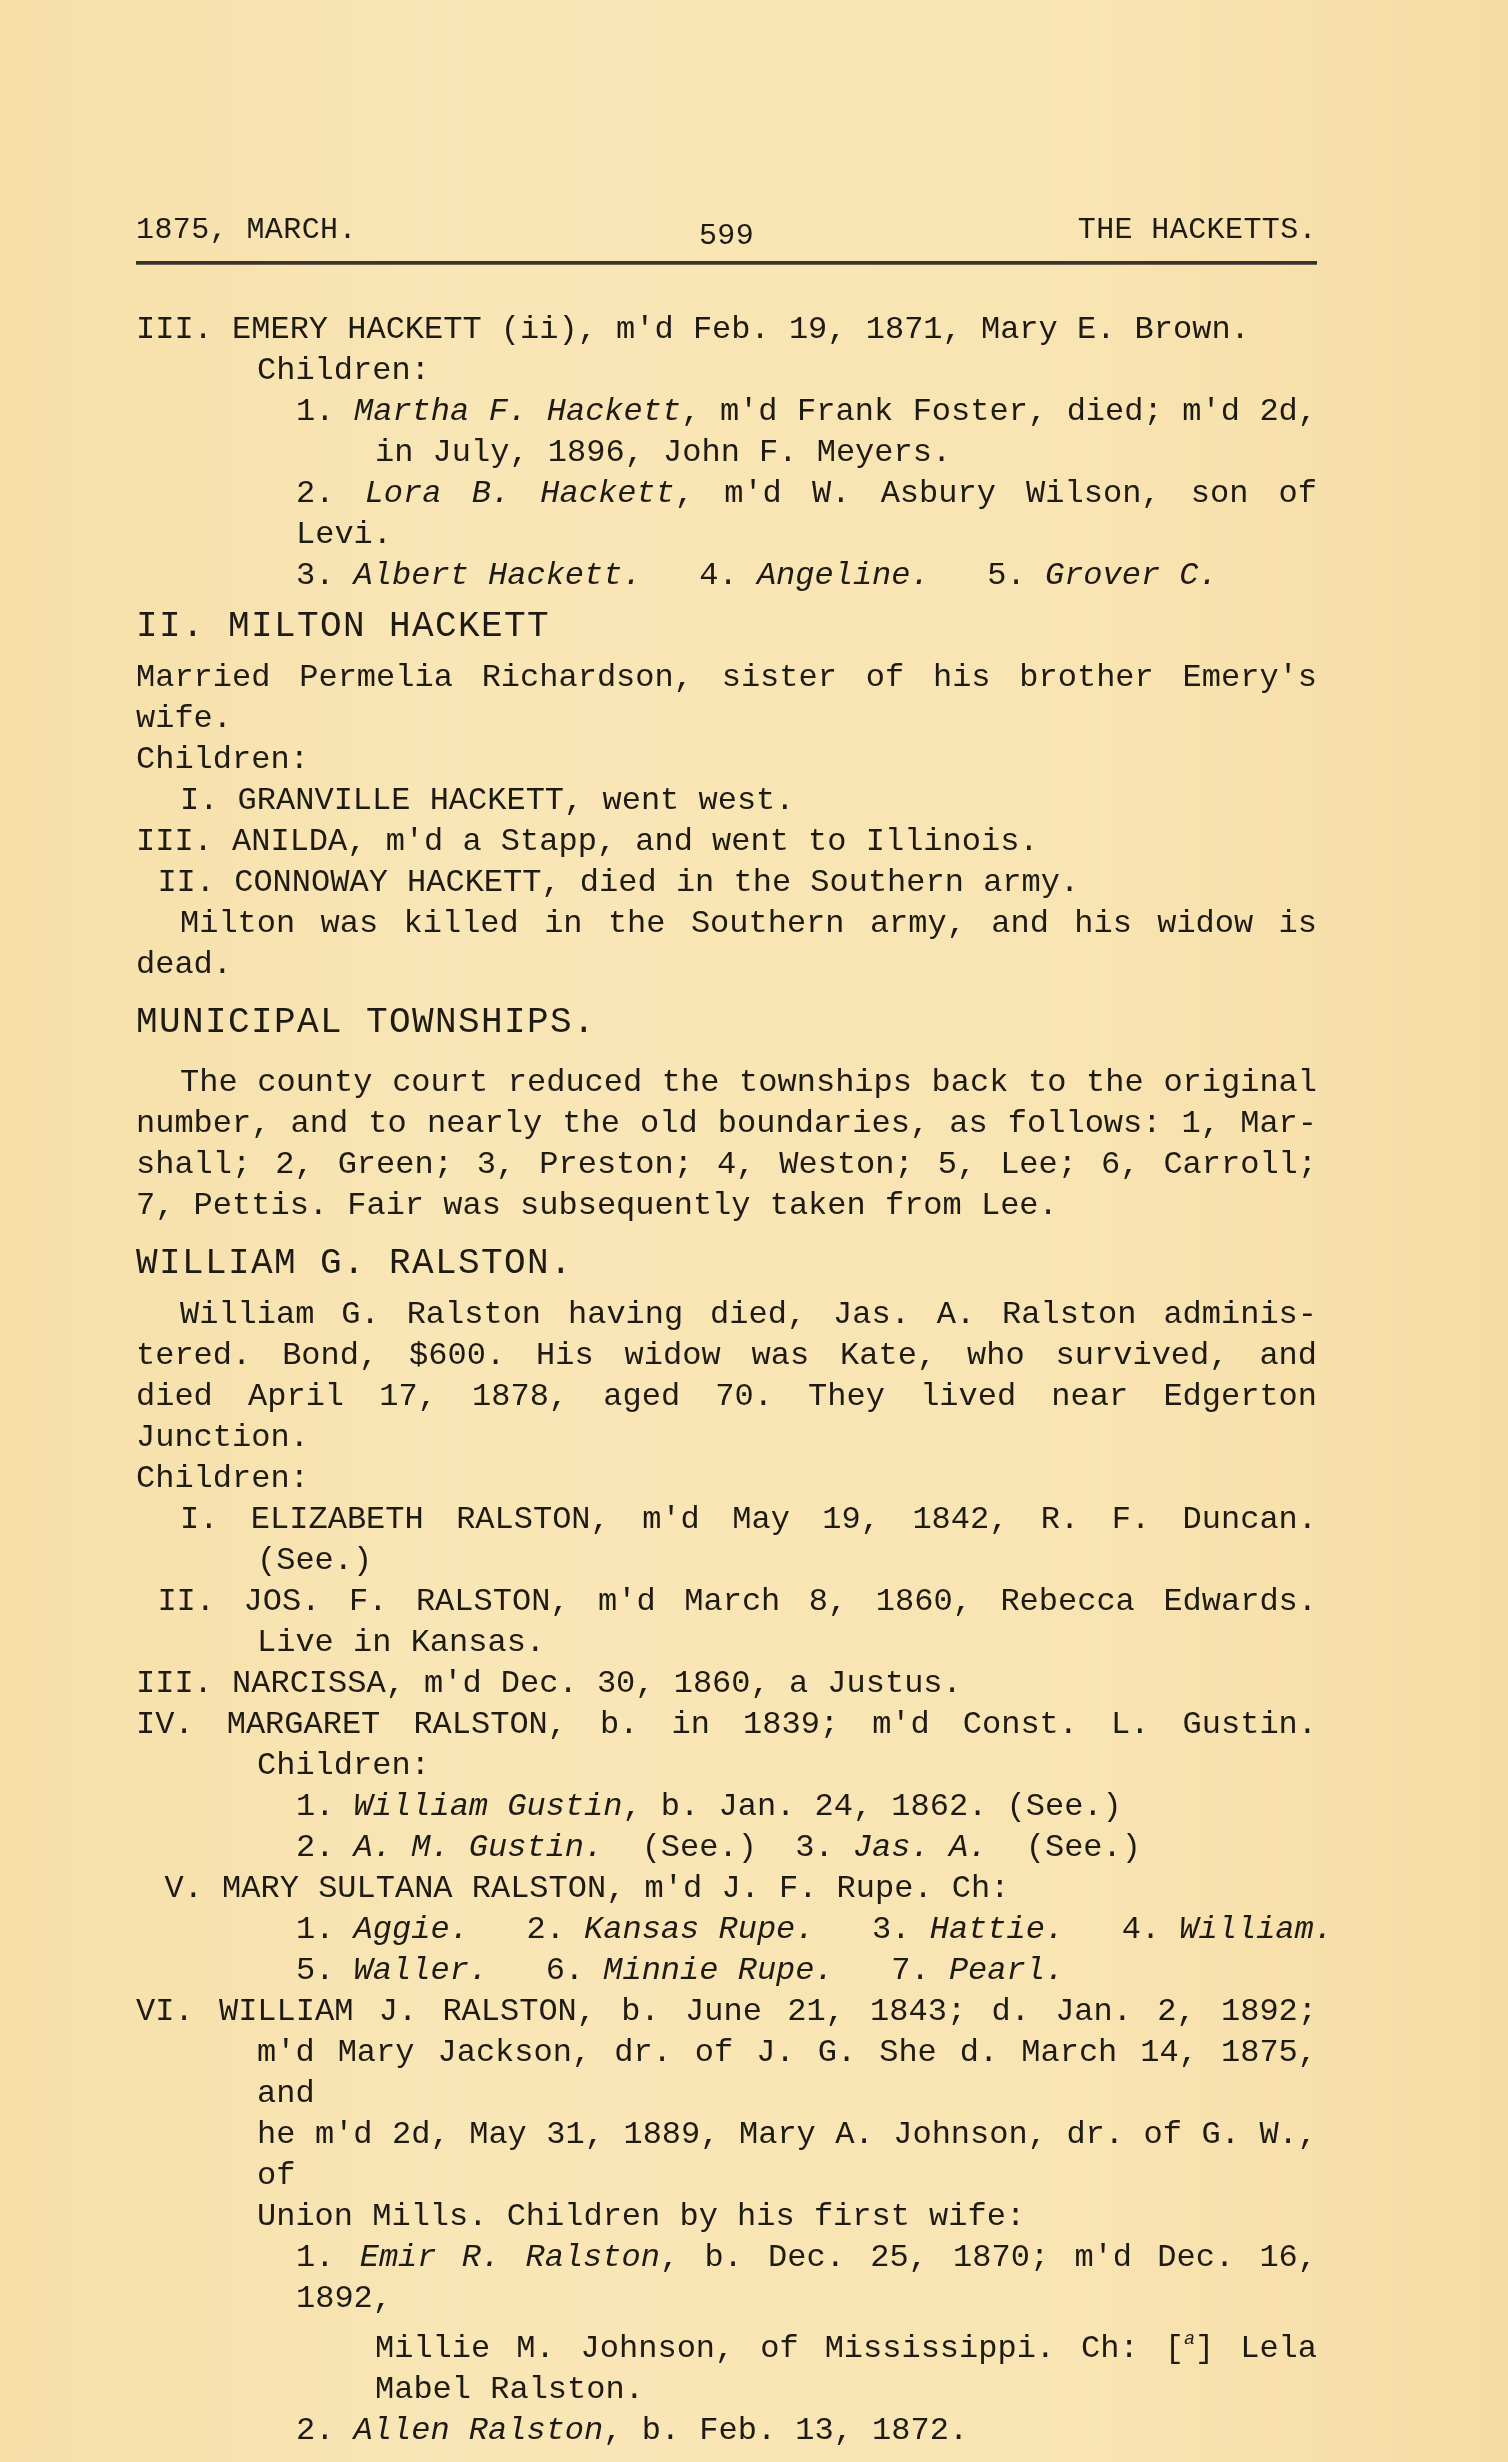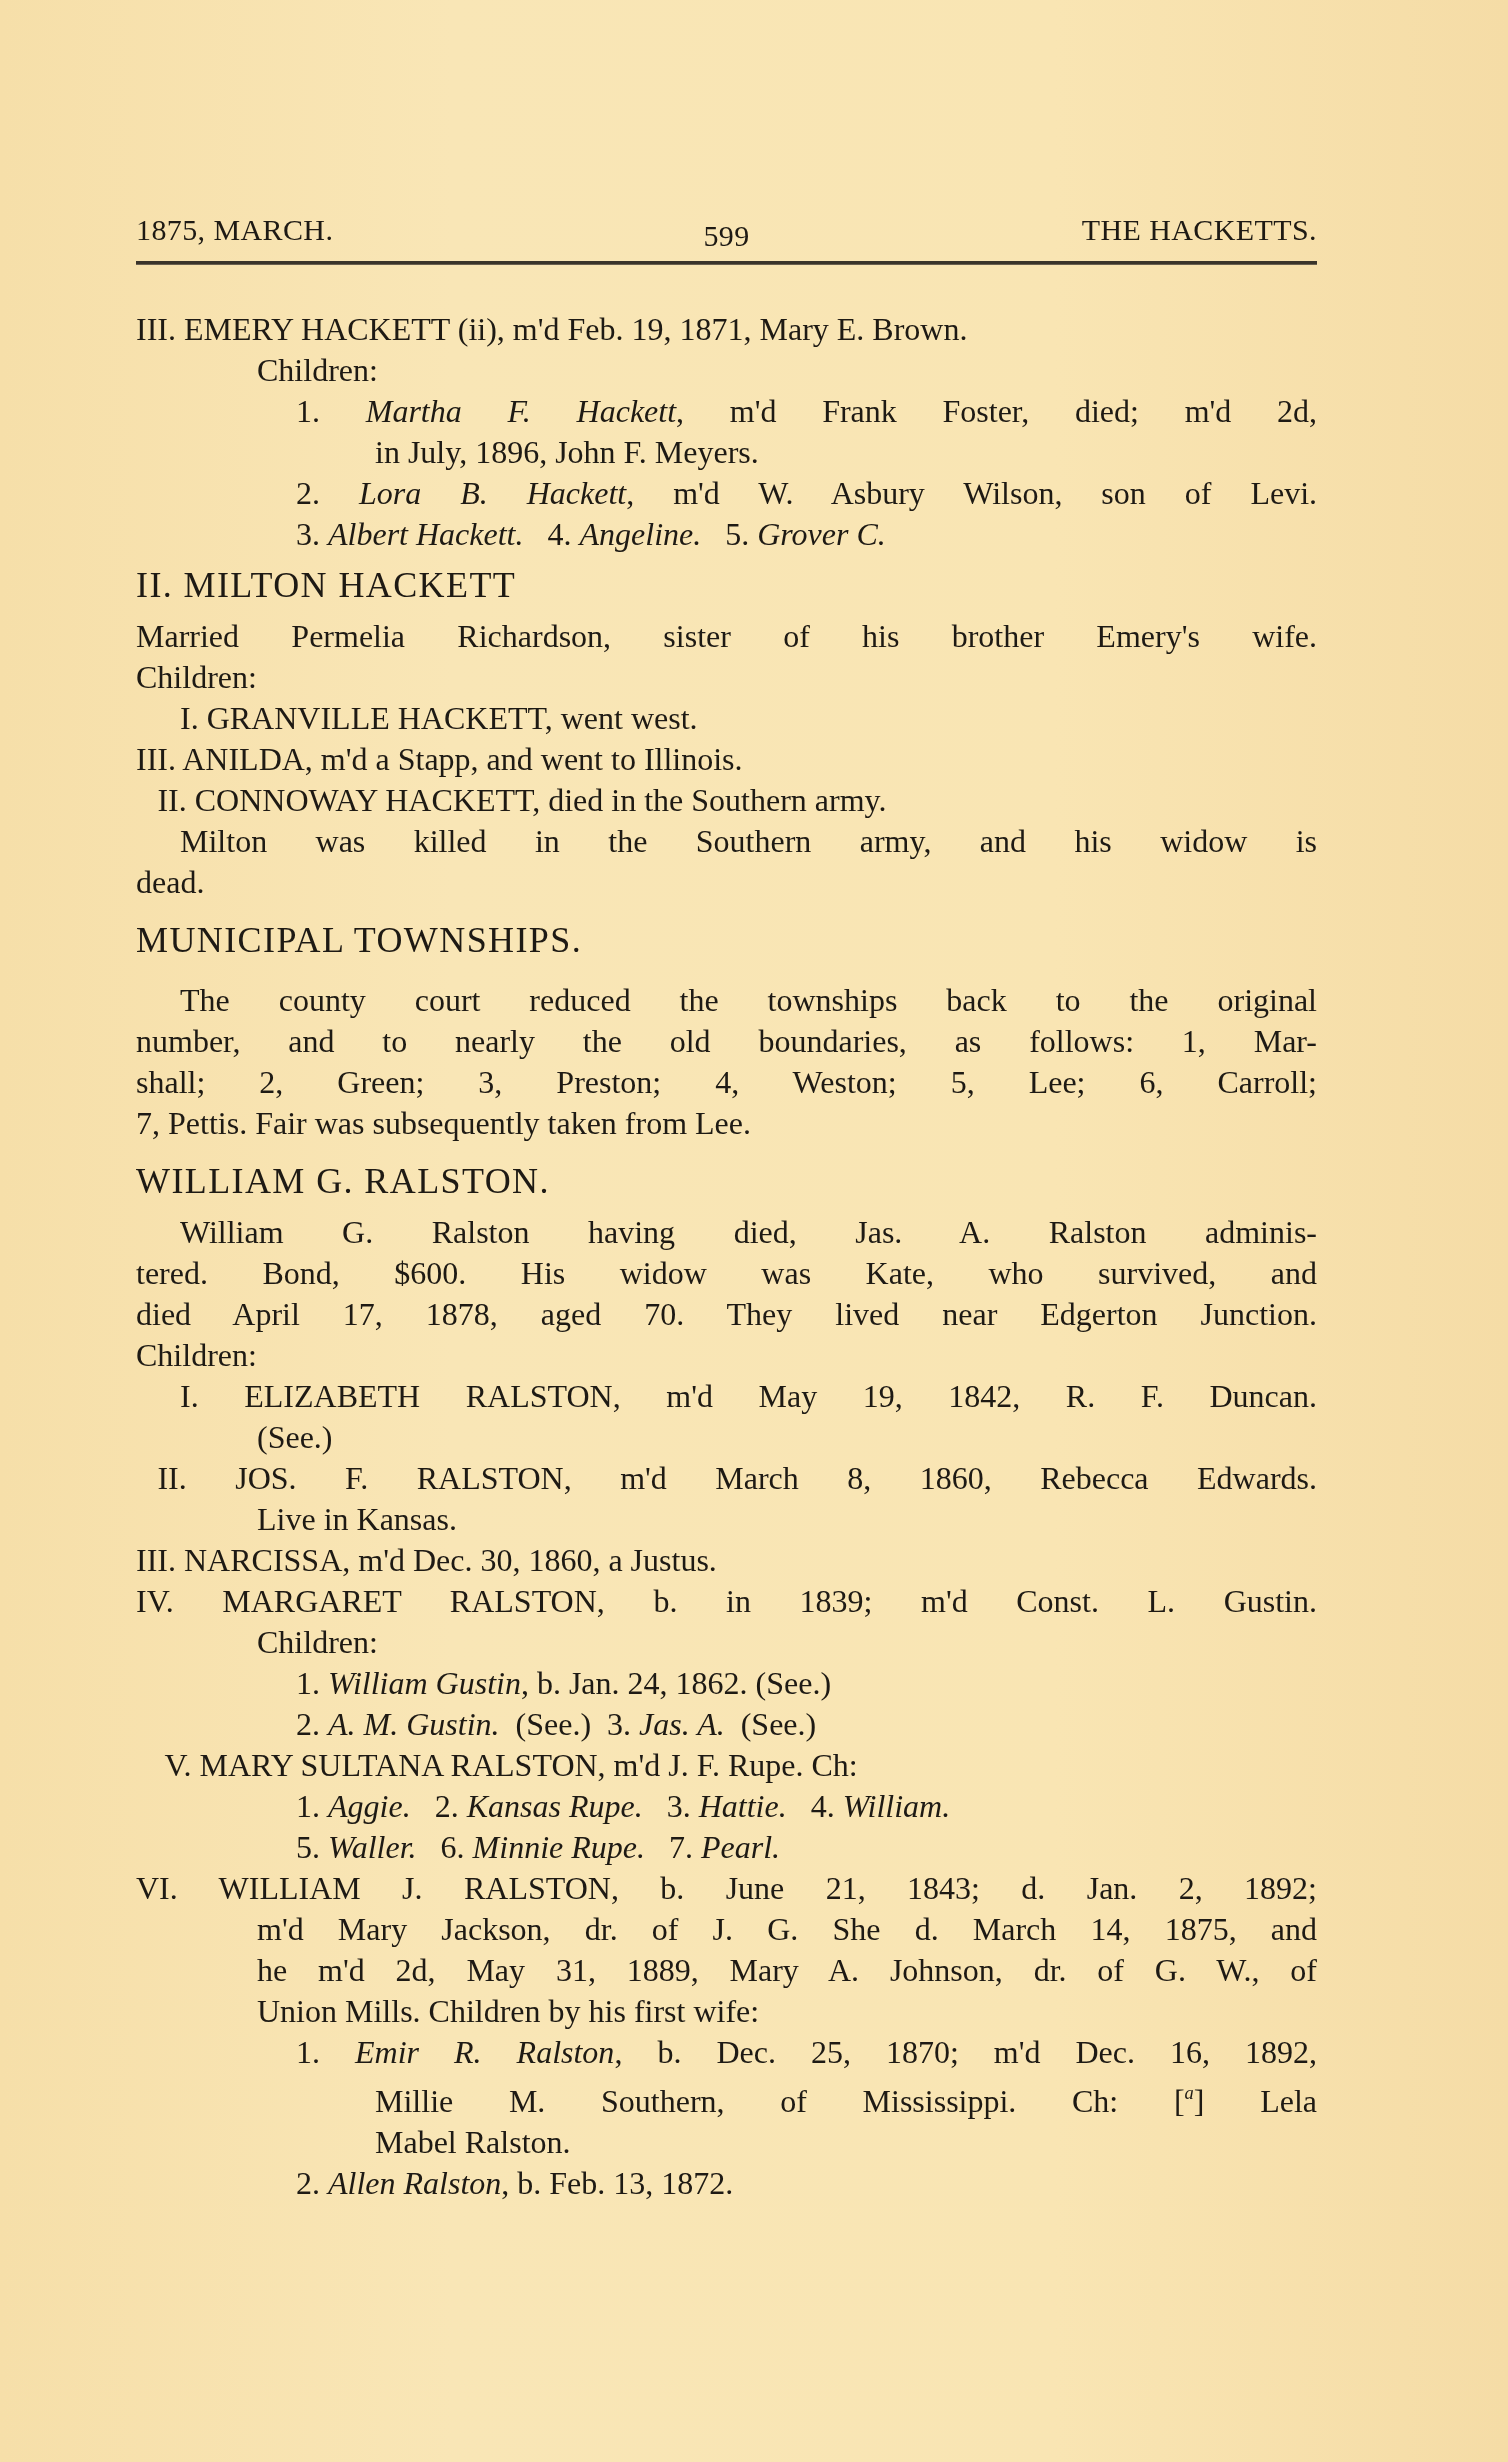--- a/index.html
+++ b/index.html
@@ -11,20 +11,21 @@
       position: relative;
       overflow: hidden;
       font-family: "Liberation Serif", "DejaVu Serif", serif;
       color: #1e1a14;
     }
     .page {
       position: absolute;
       left: 136px;
       top: 207px;
       width: 1181px;
+      font-family: Liberation Mono, monospace;
     }
     .running-head {
       position: relative;
       height: 43px;
       font-size: 30px;
       letter-spacing: 0.4px;
     }
     .running-head .left { position: absolute; left: 0; top: 5.7px; }
     .running-head .center { position: absolute; left: 0; right: 0; top: 12px; text-align: center; }
     .running-head .right { position: absolute; right: 0; top: 5.7px; }
@@ -195,21 +196,21 @@
       <span>WILLIAM J. RALSTON, b. June 21, 1843; d. Jan. 2, 1892;</span>
     </div>
     <div class="line indent1 justify">m'd Mary Jackson, dr. of J. G.  She d. March 14, 1875, and</div>
     <div class="line indent1 justify">he m'd 2d, May 31, 1889, Mary A. Johnson, dr. of G. W., of</div>
     <div class="line indent1">Union Mills.  Children by his first wife:</div>
     <div class="line indent2 justify">
       <span>1.</span>
       <em>Emir R. Ralston</em><span>, b. Dec. 25, 1870; m'd Dec. 16, 1892,</span>
     </div>
     <div class="line indent3 justify">
-      <span>Millie M. Southern, of Mississippi.  Ch:  [</span><span class="sup">a</span><span>]  Lela</span>
+      <span>Millie M. Johnson, of Mississippi.  Ch:  [</span><span class="sup">a</span><span>]  Lela</span>
     </div>
     <div class="line indent3">Mabel Ralston.</div>
     <div class="line indent2">
       <span>2.</span>
       <em>Allen Ralston</em><span>, b. Feb. 13, 1872.</span>
     </div>
 
   </div>
 </div>
 

